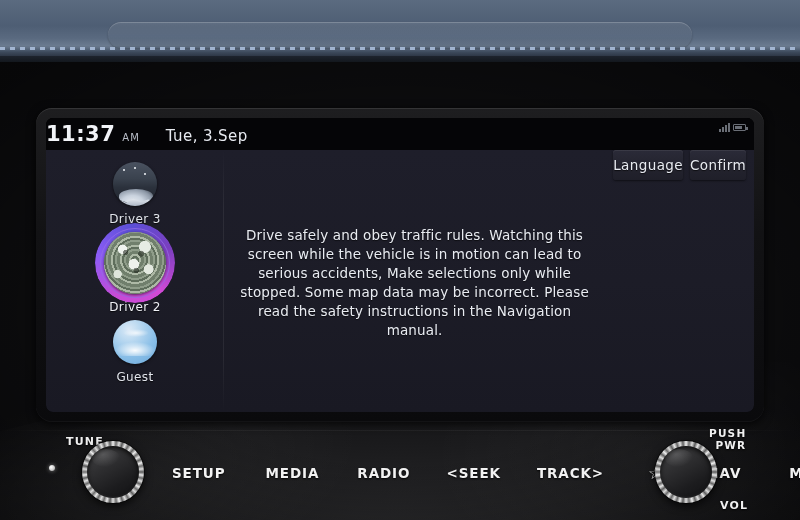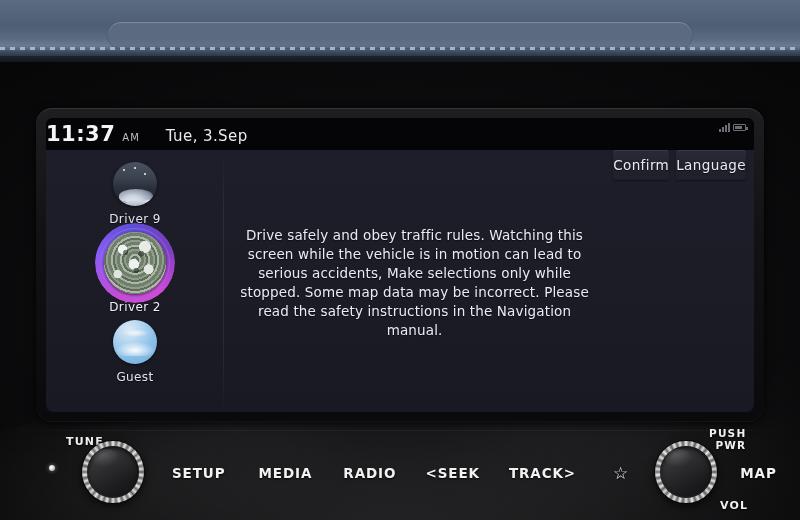--- a/index.html
+++ b/index.html
@@ -266,21 +266,21 @@
   .lbl-vol  { left:720px; top:499px; }
 
   .led {
     position:absolute; left:49px; top:465px; width:6px; height:6px; border-radius:50%;
     background:radial-gradient(circle at 35% 35%, #ffffff, #c8c8c8 60%, #888);
     box-shadow:0 0 4px rgba(255,255,255,0.45);
   }
 
   .hwbtns {
     position:absolute; left:172px; top:461px; width:460px; height:24px;
-    display:flex; align-items:center; gap:9px;
+    display:flex; align-items:center; gap:16px;
   }
   .hwbtn {
     color:#f2f2f2; font-size:13.5px; font-weight:700; letter-spacing:0.9px;
     text-shadow:0 1px 2px rgba(0,0,0,0.9); cursor:pointer; white-space:nowrap;
   }
   .star-ico { font-size:17px; font-weight:400; letter-spacing:0; }
 
   .divider-line {
     position:absolute; left:0; top:430px; width:800px; height:1px;
     background:linear-gradient(90deg, rgba(255,255,255,0) 0%, rgba(255,255,255,0.05) 18%, rgba(255,255,255,0.05) 82%, rgba(255,255,255,0) 100%);
@@ -330,21 +330,21 @@
 
         <div class="profile">
           <div class="av-ring">
             <div class="av av-sm">
               <div class="sky-night"></div>
               <span class="nt-star" style="left:10px;top:7px;"></span>
               <span class="nt-star" style="left:31px;top:11px;"></span>
               <span class="nt-star" style="left:21px;top:5px;"></span>
             </div>
           </div>
-          <span class="pname">Driver 9</span>
+          <span class="pname">Driver 3</span>
         </div>
 
         <div class="profile">
           <div class="av-ring">
             <span class="ring-sel"></span>
             <span class="ring-sel2"></span>
             <div class="av av-lg">
               <div class="fractal"></div>
             </div>
           </div>
@@ -361,22 +361,22 @@
         </div>
 
       </div>
 
       <div class="mainpane">
         <div class="warning">
           <p>Drive safely and obey traffic rules.
 Watching this screen while the vehicle is in motion can lead to serious accidents, Make selections only while stopped. Some map data may be incorrect. Please read the safety instructions in the Navigation manual.</p>
         </div>
         <div class="btnrow">
+          <div class="btn">Language</div>
           <div class="btn">Confirm</div>
-          <div class="btn">Language</div>
         </div>
       </div>
 
     </div>
   </div>
 </div>
 
 <span class="led"></span>
 <span class="lbl lbl-tune">TUNE</span>
 <div class="knob knob-tune"></div>

